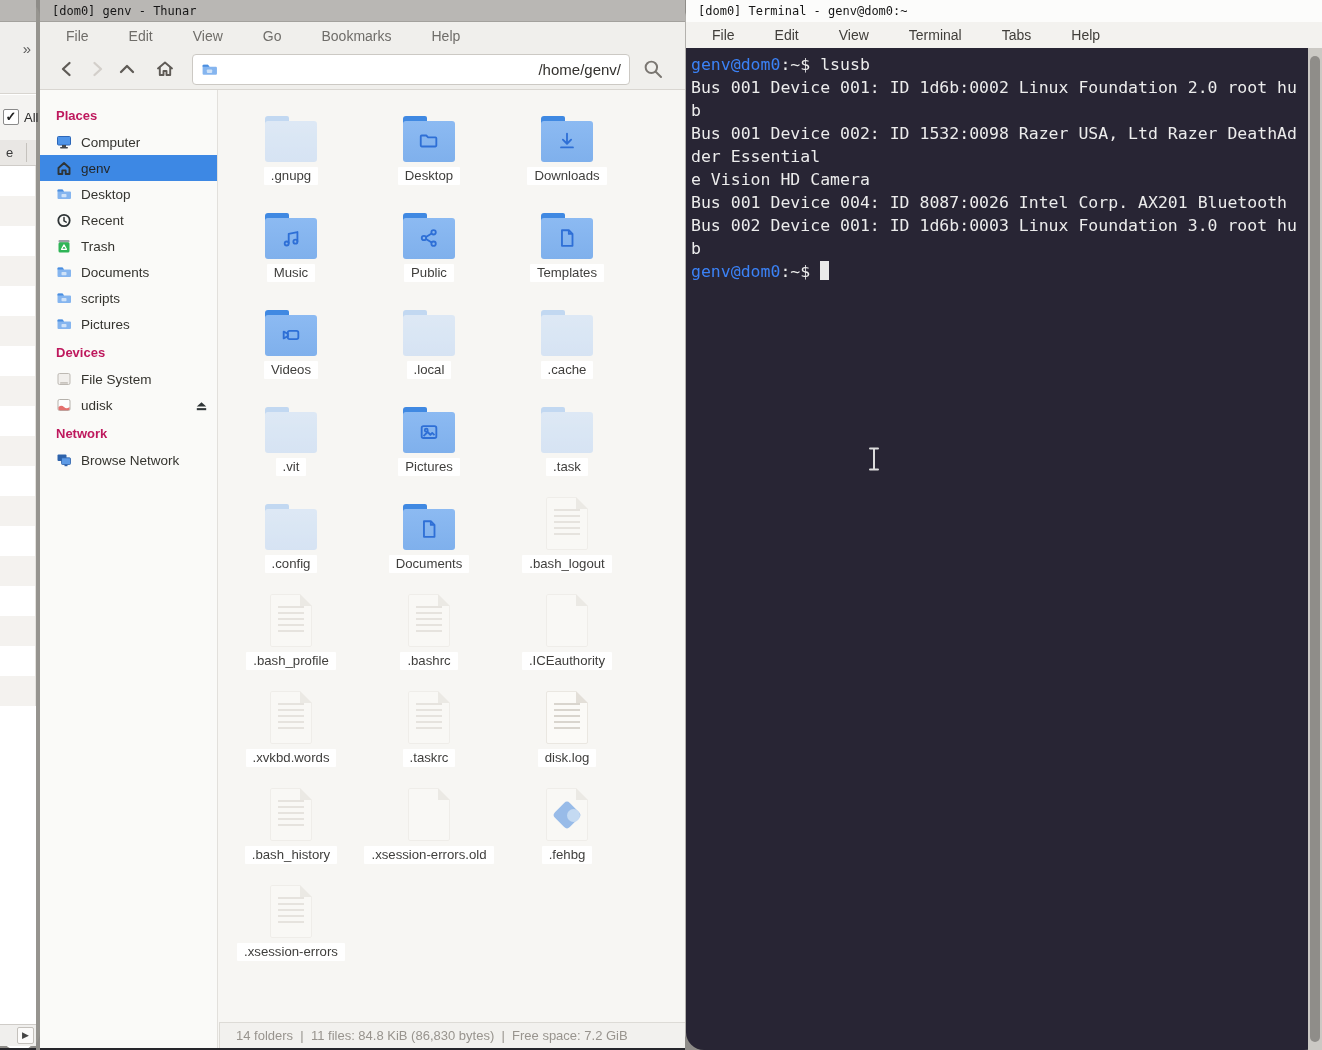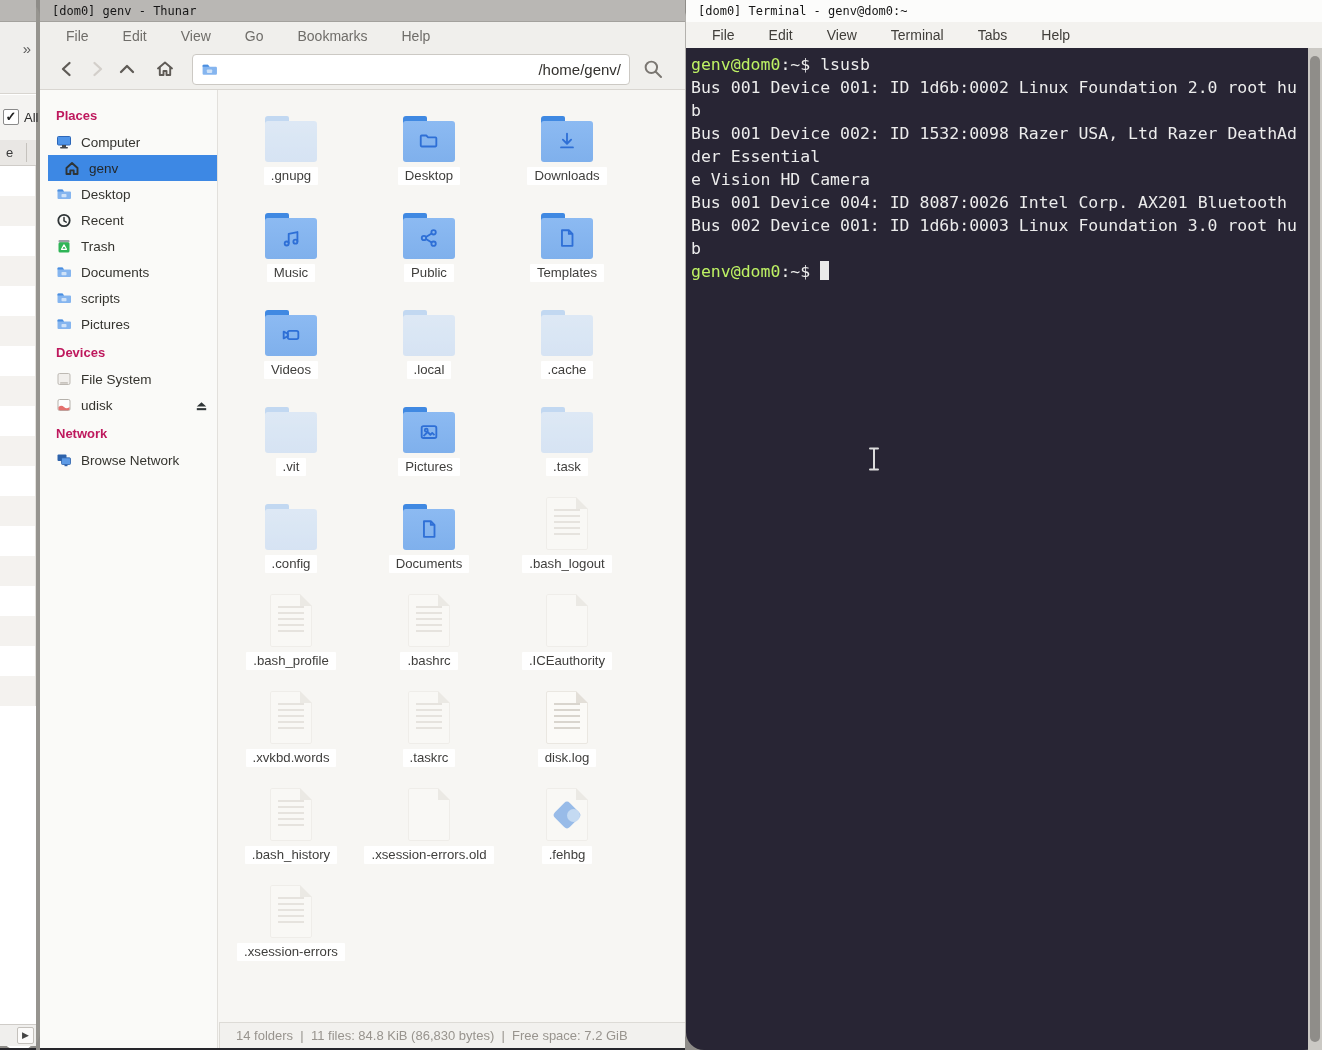--- a/index.html
+++ b/index.html
@@ -19,39 +19,39 @@
   #leftwin .rows { position:absolute; top:166px; left:0; right:0; height:540px;
       background:repeating-linear-gradient(180deg,#ffffff 0 30px,#f4f2ef 30px 60px); border-right:1px solid #e4e2de; }
   #leftwin .hscroll { position:absolute; bottom:4px; left:0; right:0; height:22px; background:#f0efed; border-top:1px solid #cfccc8; }
   #leftwin .hbtn { position:absolute; right:2px; top:2px; width:17px; height:17px; background:#fbfaf9; border:1px solid #c4c1bc; border-radius:2px; font-size:9px; color:#444; text-align:center; line-height:15px; }
   .botstrip { position:absolute; bottom:0; left:0; right:0; height:2px; background:#26262b; }
 
   
   #thunar { left:40px; width:646px; background:#f7f6f3; border-right:1px solid #b3b1ad; }
   .titlebar { height:22px; font-family:"DejaVu Sans Mono",monospace; font-size:12px; color:#161616; line-height:22px; padding-left:12px; white-space:pre; }
   #thunar .titlebar { background:#b9b7b4; border-bottom:1px solid #a3a19d; }
-  .menubar { height:27px; display:flex; align-items:center; padding-left:16px; gap:14px; }
+  .menubar { height:27px; display:flex; align-items:center; padding-left:16px; gap:20px; }
   #thunar .menubar { background:#f0efec; color:#6f6d69; }
   .menubar span { font-size:14px; padding:3px 10px; border-radius:3px; }
   #thunar .toolbar { height:41px; background:#f0efec; border-bottom:1px solid #d9d6d1; display:flex; align-items:center; padding-left:12px; }
   .tbtn { width:30px; height:30px; display:flex; align-items:center; justify-content:center; color:#5f5b56; }
   .tbtn.dis { color:#d3cfca; }
   .tbtn svg { width:20px; height:20px; }
   .pathbar { margin-left:12px; width:438px; height:31px; background:#ffffff; border:1px solid #ccc9c4; border-radius:4px; display:flex; align-items:center; padding:0 8px; gap:7px; }
   .pathbar svg { width:17px; height:17px; flex:none; }
   .pathinput { flex:1; border:none; outline:none; background:transparent; font-family:"Liberation Sans",sans-serif; font-size:15px; color:#33312e;text-align:right; }
   .searchbtn { margin-left:8px; color:#7a7671; }
   .searchbtn svg { width:22px; height:22px; }
 
   .body { position:absolute; top:90px; bottom:2px; left:0; right:0; display:flex; }
   .sidebar { width:178px; background:#fafaf8; border-right:1px solid #e2e0dc; padding-top:10px; overflow:hidden; }
   .shead { font-size:13px; font-weight:bold; color:#be185d; padding:8px 0 6px 16px; }
   .srow { height:26px; display:flex; align-items:center; padding-left:16px; font-size:13.5px; color:#35342f; position:relative; }
   .srow svg { width:16px; height:16px; margin-right:9px; flex:none; }
-  .srow.sel { background:#3d88e4; color:#23272a;margin-left:8px; }
+  .srow.sel { background:#3d88e4; color:#23272a; }
   .srow .eject { position:absolute; right:8px; margin:0; width:15px; height:15px; color:#2e3436; }
 
   .files { position:relative; flex:1; background:#f7f6f3; }
   .fitem { position:absolute; width:138px; display:flex; flex-direction:column; align-items:center; }
   .icn { height:62px; display:flex; align-items:flex-end; justify-content:center; }
   .flabel { margin-top:5px; background:#ffffff; padding:1px 7px 2px; font-size:13.2px; color:#3f3e3c; border-radius:1px; white-space:nowrap; }
   .dim { opacity:.55; }
 
   .folder { position:relative; width:54px; height:46px; }
   .folder .tab { position:absolute; left:1px; top:0; width:24px; height:12px; border-radius:3px 2px 0 0; background:#4089e2; }
@@ -69,21 +69,21 @@
   .page .gearlet { position:absolute; right:7px; top:20px; width:13px; height:13px; border-radius:50%; background:#9cc4f2; }
 
   .statusbar { position:absolute; bottom:2px; left:179px; right:0; height:26px; background:#f2f1ee; border-top:1px solid #dddbd6; border-left:1px solid #dddbd6; font-size:13px; color:#98948e; line-height:25px; padding-left:16px; white-space:pre; }
 
   
   #term { left:686px; width:636px; background:#282534; }
   #term .titlebar { background:#fcfcfb; }
   #term .menubar { background:#f3f2ef; color:#403e3a; height:26px; }
   .screen { position:absolute; top:48px; bottom:0; left:0; right:14px; padding:5px 0 0 5px; font-family:"DejaVu Sans Mono",monospace; font-size:16.5px; line-height:23px; color:#ececec; }
   .term-line { white-space:pre; }
-  .green { color:#bef264; }
+  .green { color:#3b82f6; }
   .cursor { display:inline-block; width:9.5px; height:19px; background:#eaeaea; vertical-align:-3px; margin-left:9.5px; }
   .vscroll { position:absolute; top:48px; bottom:0; right:0; width:14px; background:#cbc9c4; }
   .vthumb { position:absolute; left:2px; right:2px; top:8px; bottom:8px; background:#8f8d89; border-radius:5px; }
   .ibeam { position:absolute; left:181px; top:398px; width:14px; height:26px; color:#dcdcdc; }
 </style>
 </head>
 <body>
 
 <svg width="0" height="0" style="position:absolute">
   <defs>

